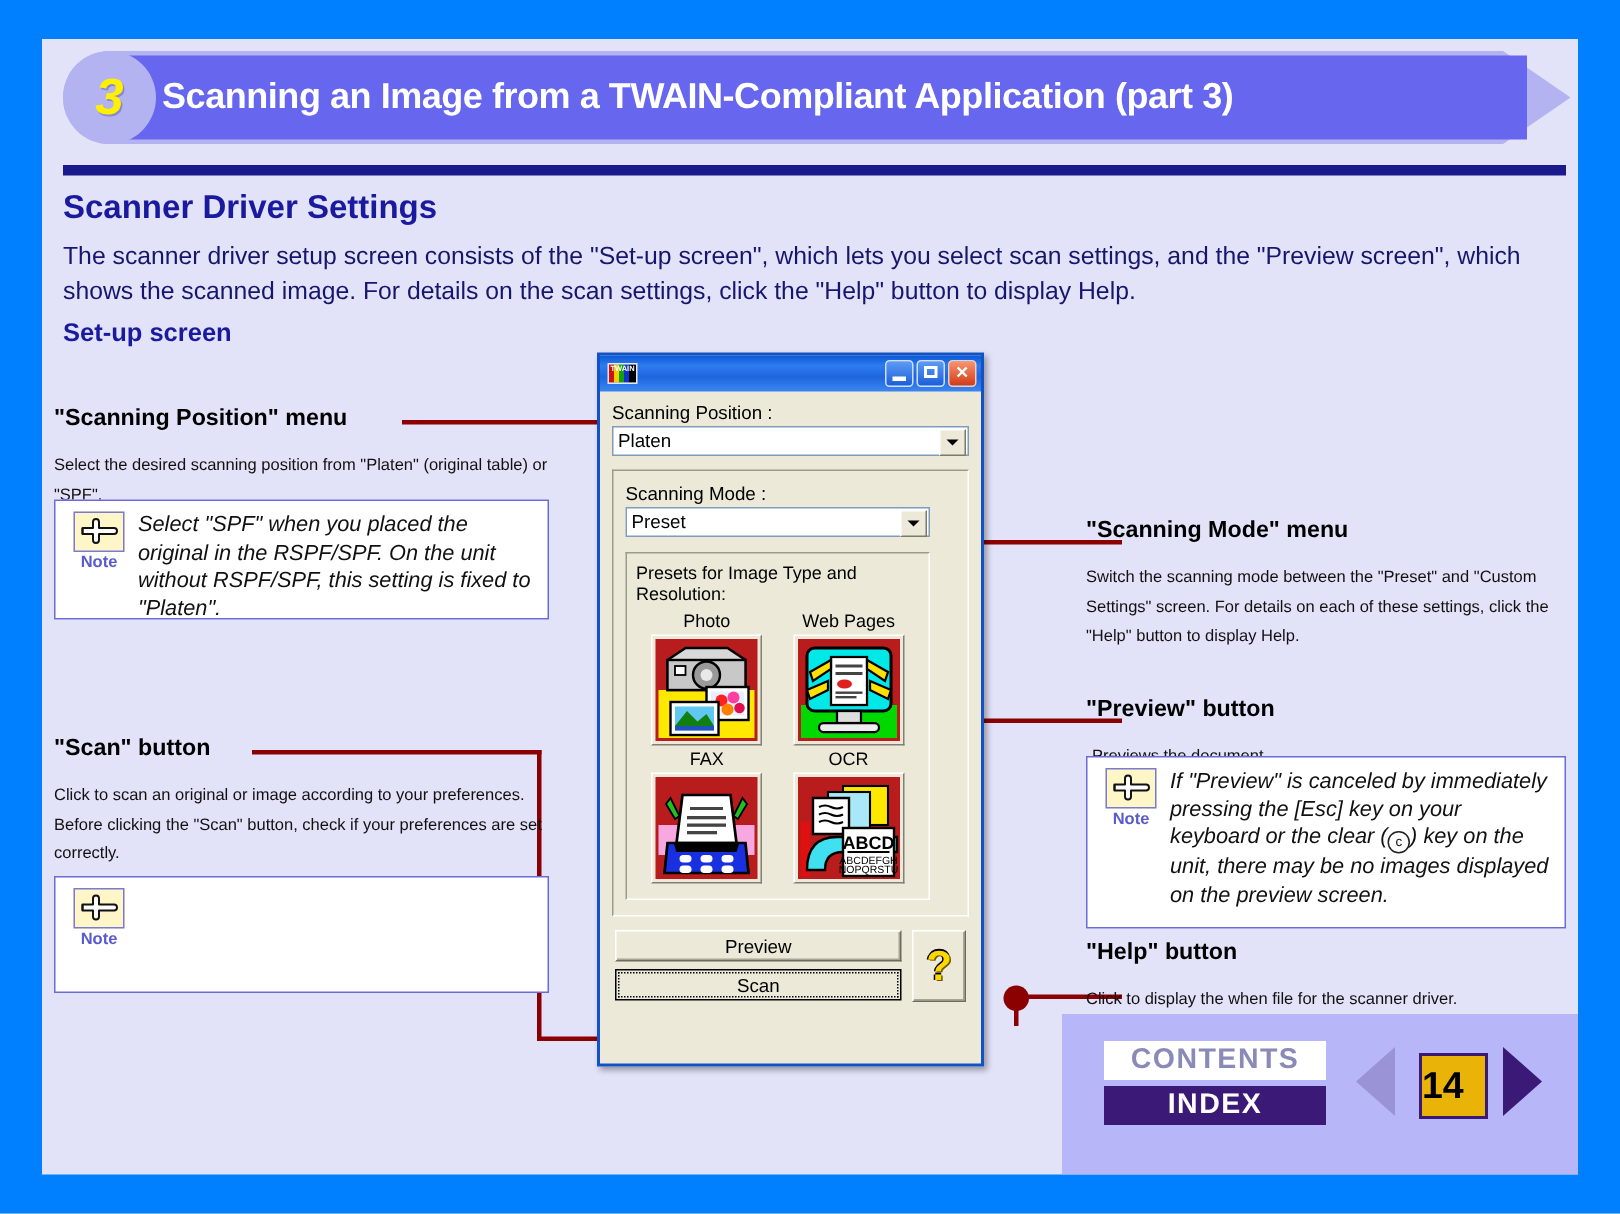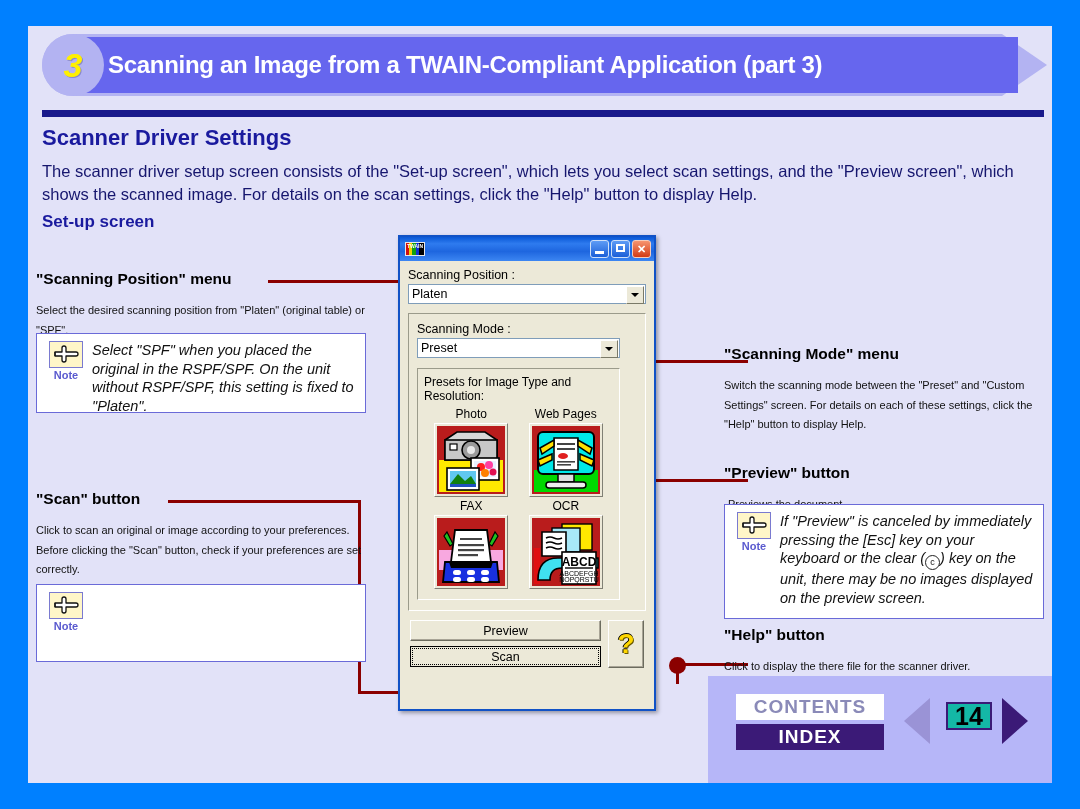--- a/index.html
+++ b/index.html
@@ -231,23 +231,23 @@
     position:absolute;left:196px;top:22px;width:0;height:0;
     border-top:23px solid transparent;border-bottom:23px solid transparent;
     border-right:26px solid #9A93D6;
   }
   .arrow-r{
     position:absolute;left:294px;top:22px;width:0;height:0;
     border-top:23px solid transparent;border-bottom:23px solid transparent;
     border-left:26px solid #3B1A77;
   }
   .pagenum{
-    position:absolute;left:238px;top:26px;width:46px;height:28px;
-    background:#14b8a6;border:2px solid #3B1A77;box-sizing:border-box;
-    display:flex;align-items:center;justify-content:center;
+    position:absolute;left:238px;top:26px;width:46px;height:44px;
+    background:#eab308;border:2px solid #3B1A77;box-sizing:border-box;
+    display:flex;align-items:center;justify-content:flex-start;
     font-size:25px;font-weight:bold;color:#000;
   }
 </style>
 </head>
 <body>
 
 <div class="page">
 
   <div class="banner">
     <svg class="banner-arrow" viewBox="0 0 1005 62" preserveAspectRatio="none">
@@ -345,21 +345,21 @@
           </svg>
         </div>
         <div class="note-label">Note</div>
       </div>
       <div class="note-text"><span>If "Preview" is canceled by immediately pressing the [Esc] key on your keyboard or the clear (</span><span class="ckey">c</span><span>) key on the unit, there may be no images displayed on the preview screen.</span></div>
     </div>
   </div>
 
   <div class="callout" style="left:696px;top:600px;width:320px;">
     <div class="c-title">"Help" button</div>
-    <div class="c-body">Click to display the there file for the scanner driver.</div>
+    <div class="c-body">Click to display the when file for the scanner driver.</div>
   </div>
 
   <div class="dlg">
 
     <div class="dlg-title">
       <div class="twain-ico"></div>
       <div class="win-btns">
         <div class="wb">
           <span class="min-bar"></span>
         </div>

